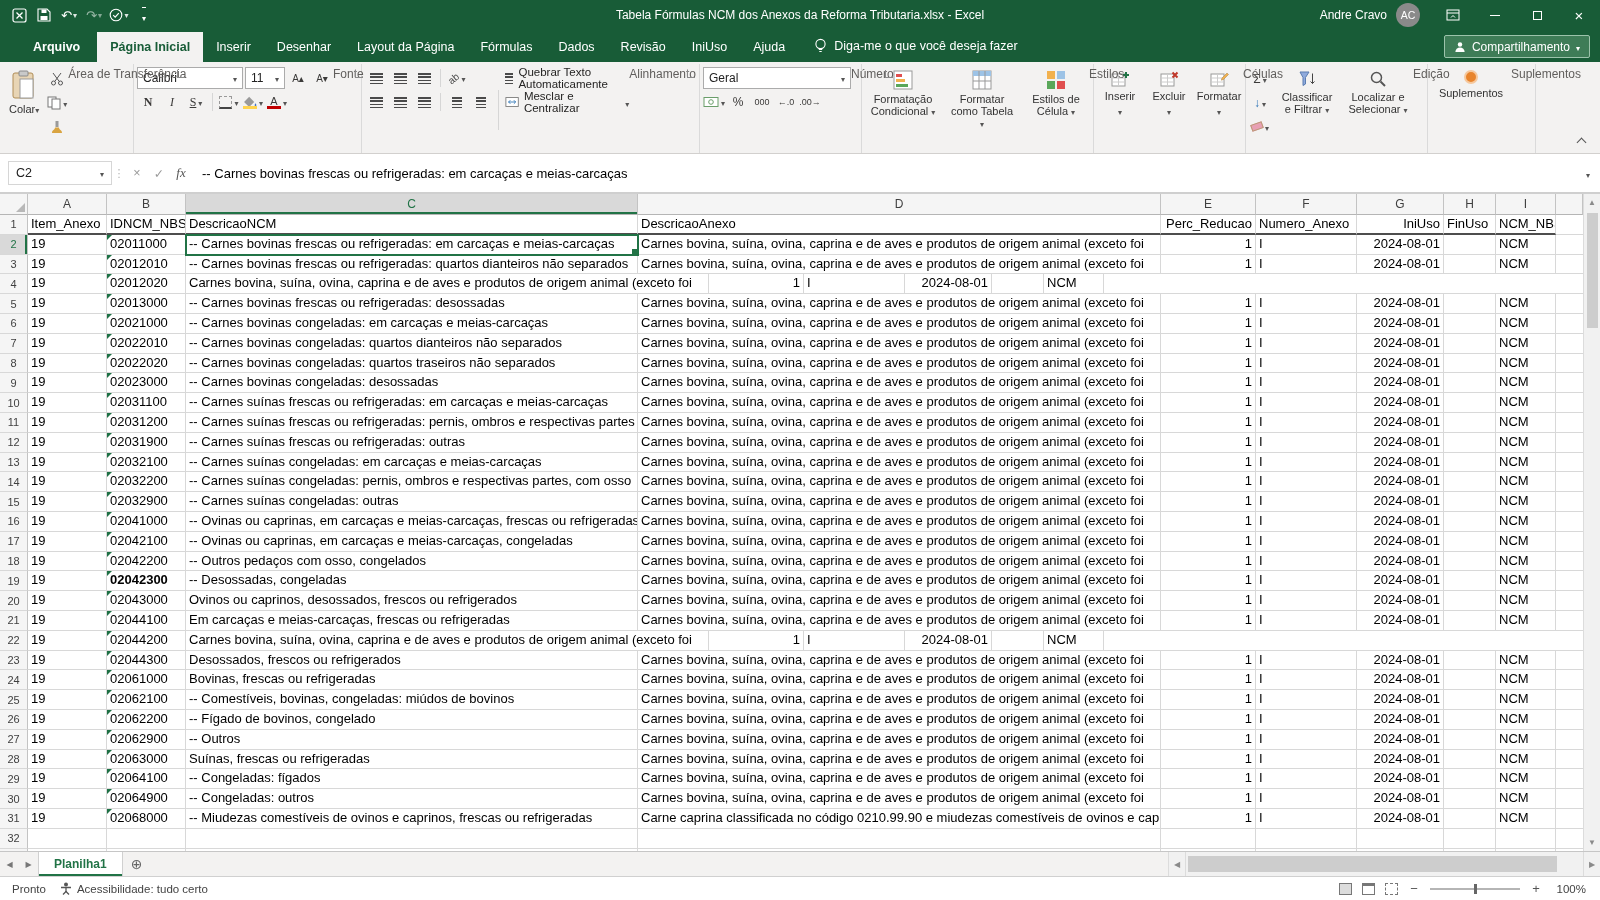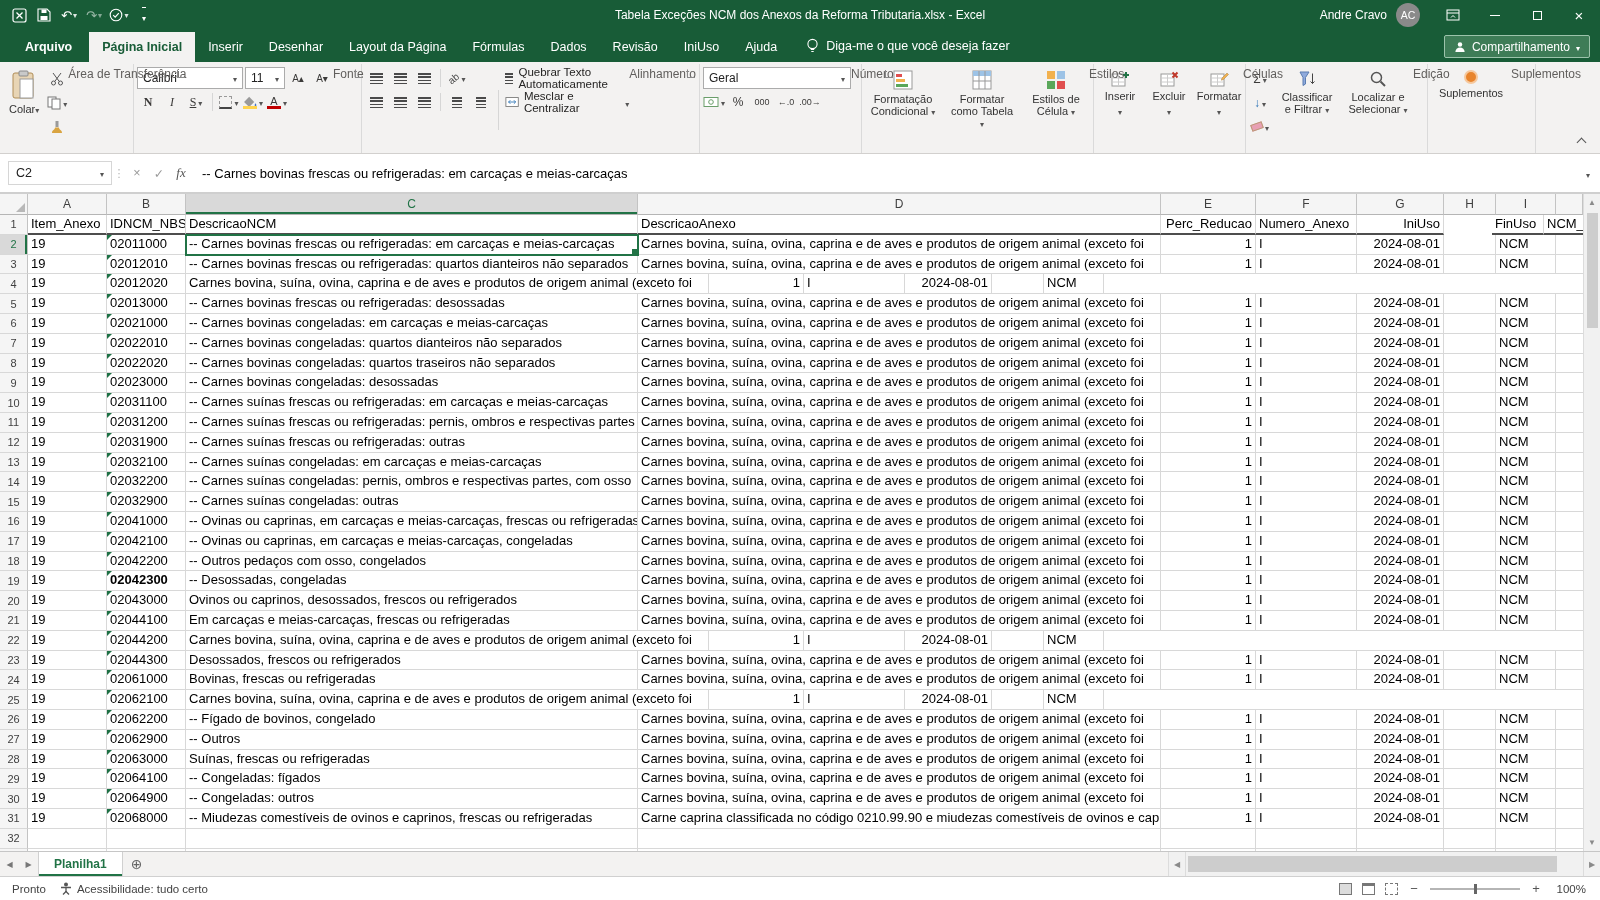--- a/index.html
+++ b/index.html
@@ -15,21 +15,21 @@
 .dim{opacity:.55}
 .wtitle{position:absolute;left:0;right:0;text-align:center;font-size:12px}
 .tright{margin-left:auto;display:flex;align-items:center;height:100%;z-index:2}
 .uname{font-size:12px;margin-right:9px}
 .avatar{width:24px;height:24px;border-radius:50%;background:#8a8a8a;color:#fff;display:flex;align-items:center;justify-content:center;font-size:10.5px;margin-right:12px}
 .wbtn{width:42px;height:30px;display:flex;align-items:center;justify-content:center;font-size:15px}
 .minbar{display:block;width:10px;border-top:1.5px solid #fff}
 .maxbox{display:block;width:9px;height:9px;border:1.2px solid #fff}
 
 
-.tabsrow{flex:0 0 32px;background:var(--titlebar);display:flex;align-items:flex-end;color:#fff;padding-left:8px}
+.tabsrow{flex:0 0 32px;background:var(--titlebar);display:flex;align-items:flex-end;color:#fff;padding-left:16px}
 .rtab{padding:8px 13px 8px;font-size:12.5px;white-space:nowrap}
 .rtab.file{padding:8px 17px;font-weight:bold}
 .rtab.active{background:var(--ribbon-bg);color:var(--titlebar);font-weight:bold}
 .tellme{display:flex;align-items:center;gap:7px;margin-left:16px;padding-bottom:8px;font-size:12.5px}
 .sharebtn{margin-left:auto;margin-right:10px;margin-bottom:4px;background:#3e7c57;border:1px solid #9cc3ab;border-radius:2px;height:23px;display:flex;align-items:center;gap:6px;padding:0 9px;font-size:12px}
 
 
 .ribbon{flex:0 0 92px;background:var(--ribbon-bg);border-bottom:1px solid #d2d0ce;display:flex;align-items:stretch;padding:2px 0 0 2px}
 .rgroup{display:flex;flex-direction:row;border-right:1px solid #dadada;padding:2px 3px 0;flex:0 0 auto}
 .rbody{flex:1;display:flex;gap:3px;align-items:stretch}
@@ -112,21 +112,21 @@
 .ztrack{width:90px;height:2px;background:#b5b5b5;position:relative}
 .zthumb{position:absolute;left:44px;top:-4px;width:3px;height:10px;background:#666}
 .zbtn{font-size:13px;color:#555;width:12px;text-align:center}
 .g{display:inline-block}
 svg{display:block}
 </style>
 </head>
 <body style="--titlebar: #185c37; --accent: #217346; --ribbon-bg: #f3f2f1; --gridline: #d8d8d8; --header-bg: #f5f5f5; --header-sel-bg: #d9d9d9; --error-triangle: #1e7145; --red-accent: #c00000; --yellow-accent: #ffd34d;">
 
 <div class="titlebar">
-  <div class="wtitle">Tabela Exceções NCM dos Anexos da Reforma Tributaria.xlsx  -  Excel</div>
+  <div class="wtitle">Tabela Fórmulas NCM dos Anexos da Reforma Tributaria.xlsx  -  Excel</div>
   <div class="qat">
     <span class="qbtn">
       <svg width="15" height="15" viewBox="0 0 15 15">
           <rect x="1" y="1" width="13" height="13" rx="2" fill="none" stroke="#fff" stroke-width="1.2"></rect>
           <path d="M4.5 4.5 L10.5 10.5 M10.5 4.5 L4.5 10.5" stroke="#fff" stroke-width="1.3"></path>
         </svg>
     </span>
     <span class="qbtn">
       <svg width="14" height="14" viewBox="0 0 14 14">
           <path d="M1 1 h9 l3 3 v9 H1 Z" fill="none" stroke="#fff" stroke-width="1.1"></path>
@@ -532,21 +532,21 @@
     <div class="rowsarea">
         <div class="srow">
           <div class="rowhdr">1</div>
           <div class="cell l toprow" style="width: 79px;">Item_Anexo</div>
           <div class="cell l toprow" style="width: 79px;">IDNCM_NBS</div>
           <div class="cell l toprow" style="width: 452px;">DescricaoNCM</div>
           <div class="cell l toprow" style="width: 523px;">DescricaoAnexo</div>
           <div class="cell r toprow" style="width: 95px;">Perc_Reducao</div>
           <div class="cell l toprow" style="width: 101px;">Numero_Anexo</div>
           <div class="cell r toprow" style="width: 87px;">IniUso</div>
-          <div class="cell l toprow" style="width: 52px; margin-left: 48px;">FinUso</div>
+          <div class="cell l toprow" style="width: 52px;">FinUso</div>
           <div class="cell l toprow" style="width: 60px;">NCM_NBS</div>
           <div class="cell fillcell"></div>
         </div>
         <div class="srow">
           <div class="rowhdr sel">2</div>
           <div class="cell l" style="width: 79px;">19</div>
           <div class="cell l tri" style="width: 79px;">02011000</div>
           <div class="cell l selcell" style="width: 452px;">-- Carnes bovinas frescas ou refrigeradas: em carcaças e meias-carcaças</div>
           <div class="cell l" style="width: 523px;">Carnes bovina, suína, ovina, caprina e de aves e produtos de origem animal (exceto foi</div>
           <div class="cell r" style="width: 95px;">1</div>
@@ -837,20 +837,21 @@
           <div class="cell l" style="width: 101px;">I</div>
           <div class="cell r" style="width: 87px;">2024-08-01</div>
           <div class="cell l" style="width: 52px;"></div>
           <div class="cell l" style="width: 60px;">NCM</div>
           <div class="cell fillcell"></div>
         </div>
         <div class="srow">
           <div class="rowhdr">25</div>
           <div class="cell l" style="width: 79px;">19</div>
           <div class="cell l tri" style="width: 79px;">02062100</div>
+          <div class="cell l" style="width: 452px;">-- Comestíveis, bovinas, congeladas: miúdos de bovinos</div>
           <div class="cell l" style="width: 523px;">Carnes bovina, suína, ovina, caprina e de aves e produtos de origem animal (exceto foi</div>
           <div class="cell r" style="width: 95px;">1</div>
           <div class="cell l" style="width: 101px;">I</div>
           <div class="cell r" style="width: 87px;">2024-08-01</div>
           <div class="cell l" style="width: 52px;"></div>
           <div class="cell l" style="width: 60px;">NCM</div>
           <div class="cell fillcell"></div>
         </div>
         <div class="srow">
           <div class="rowhdr">26</div>

